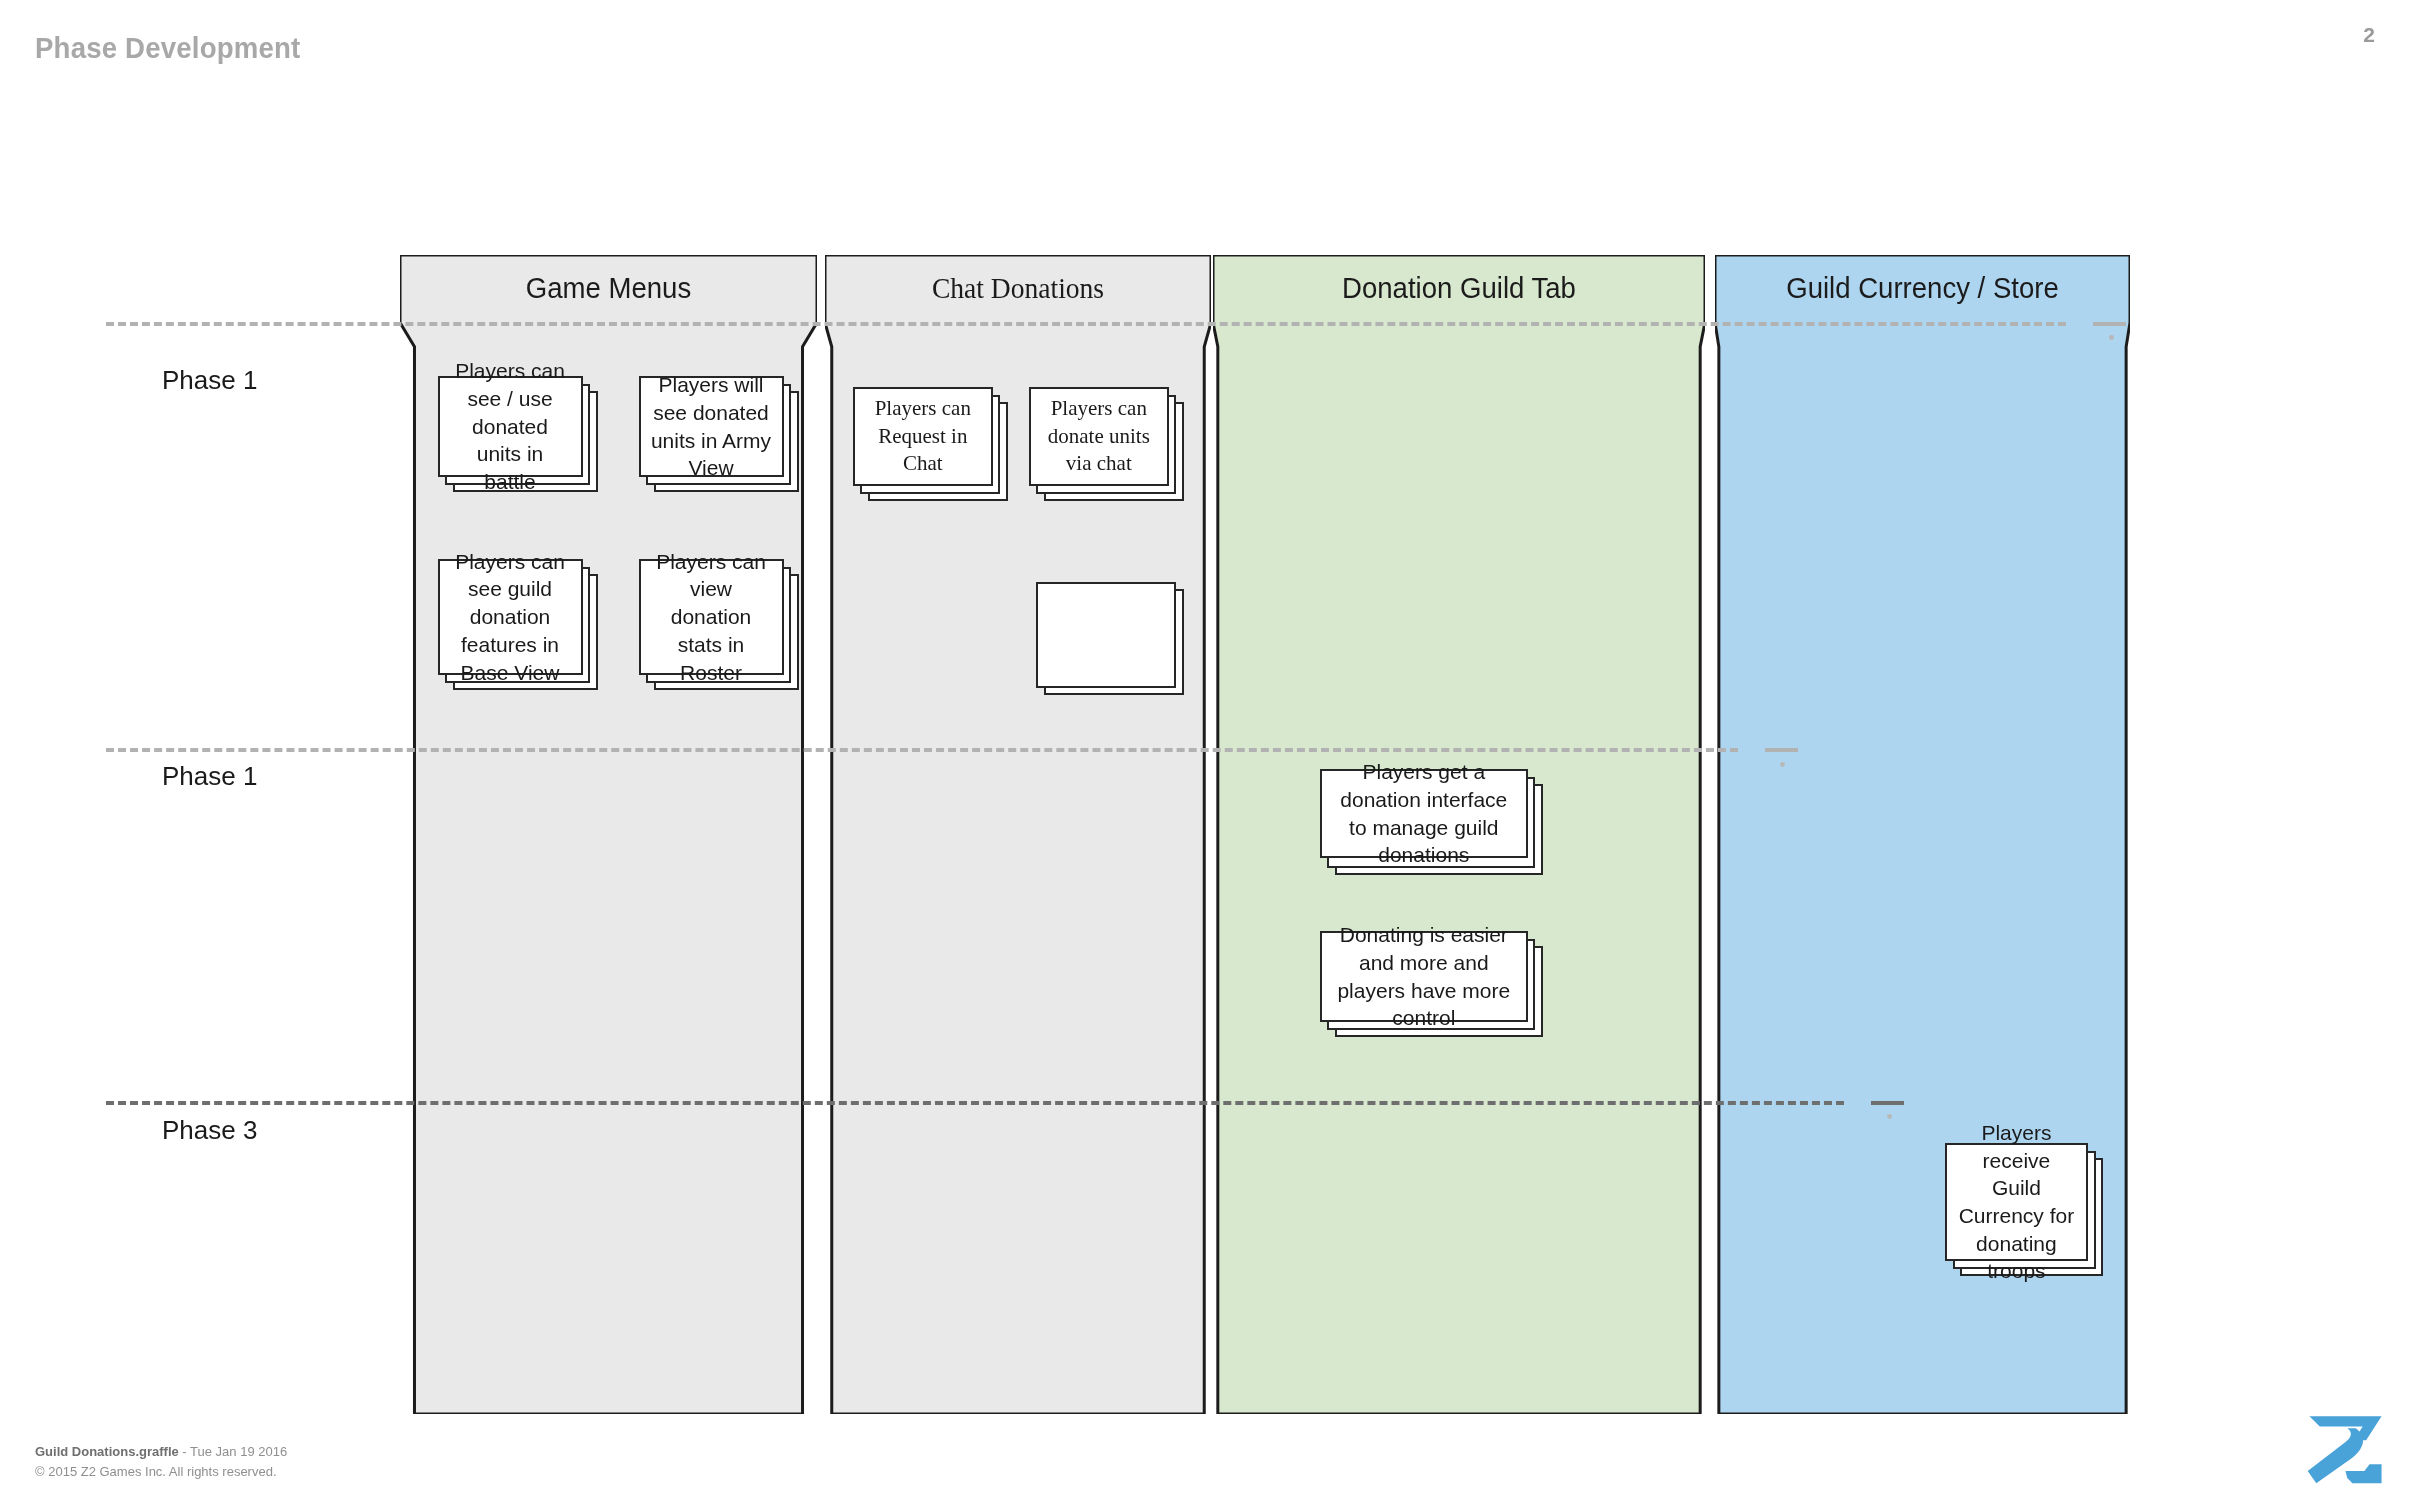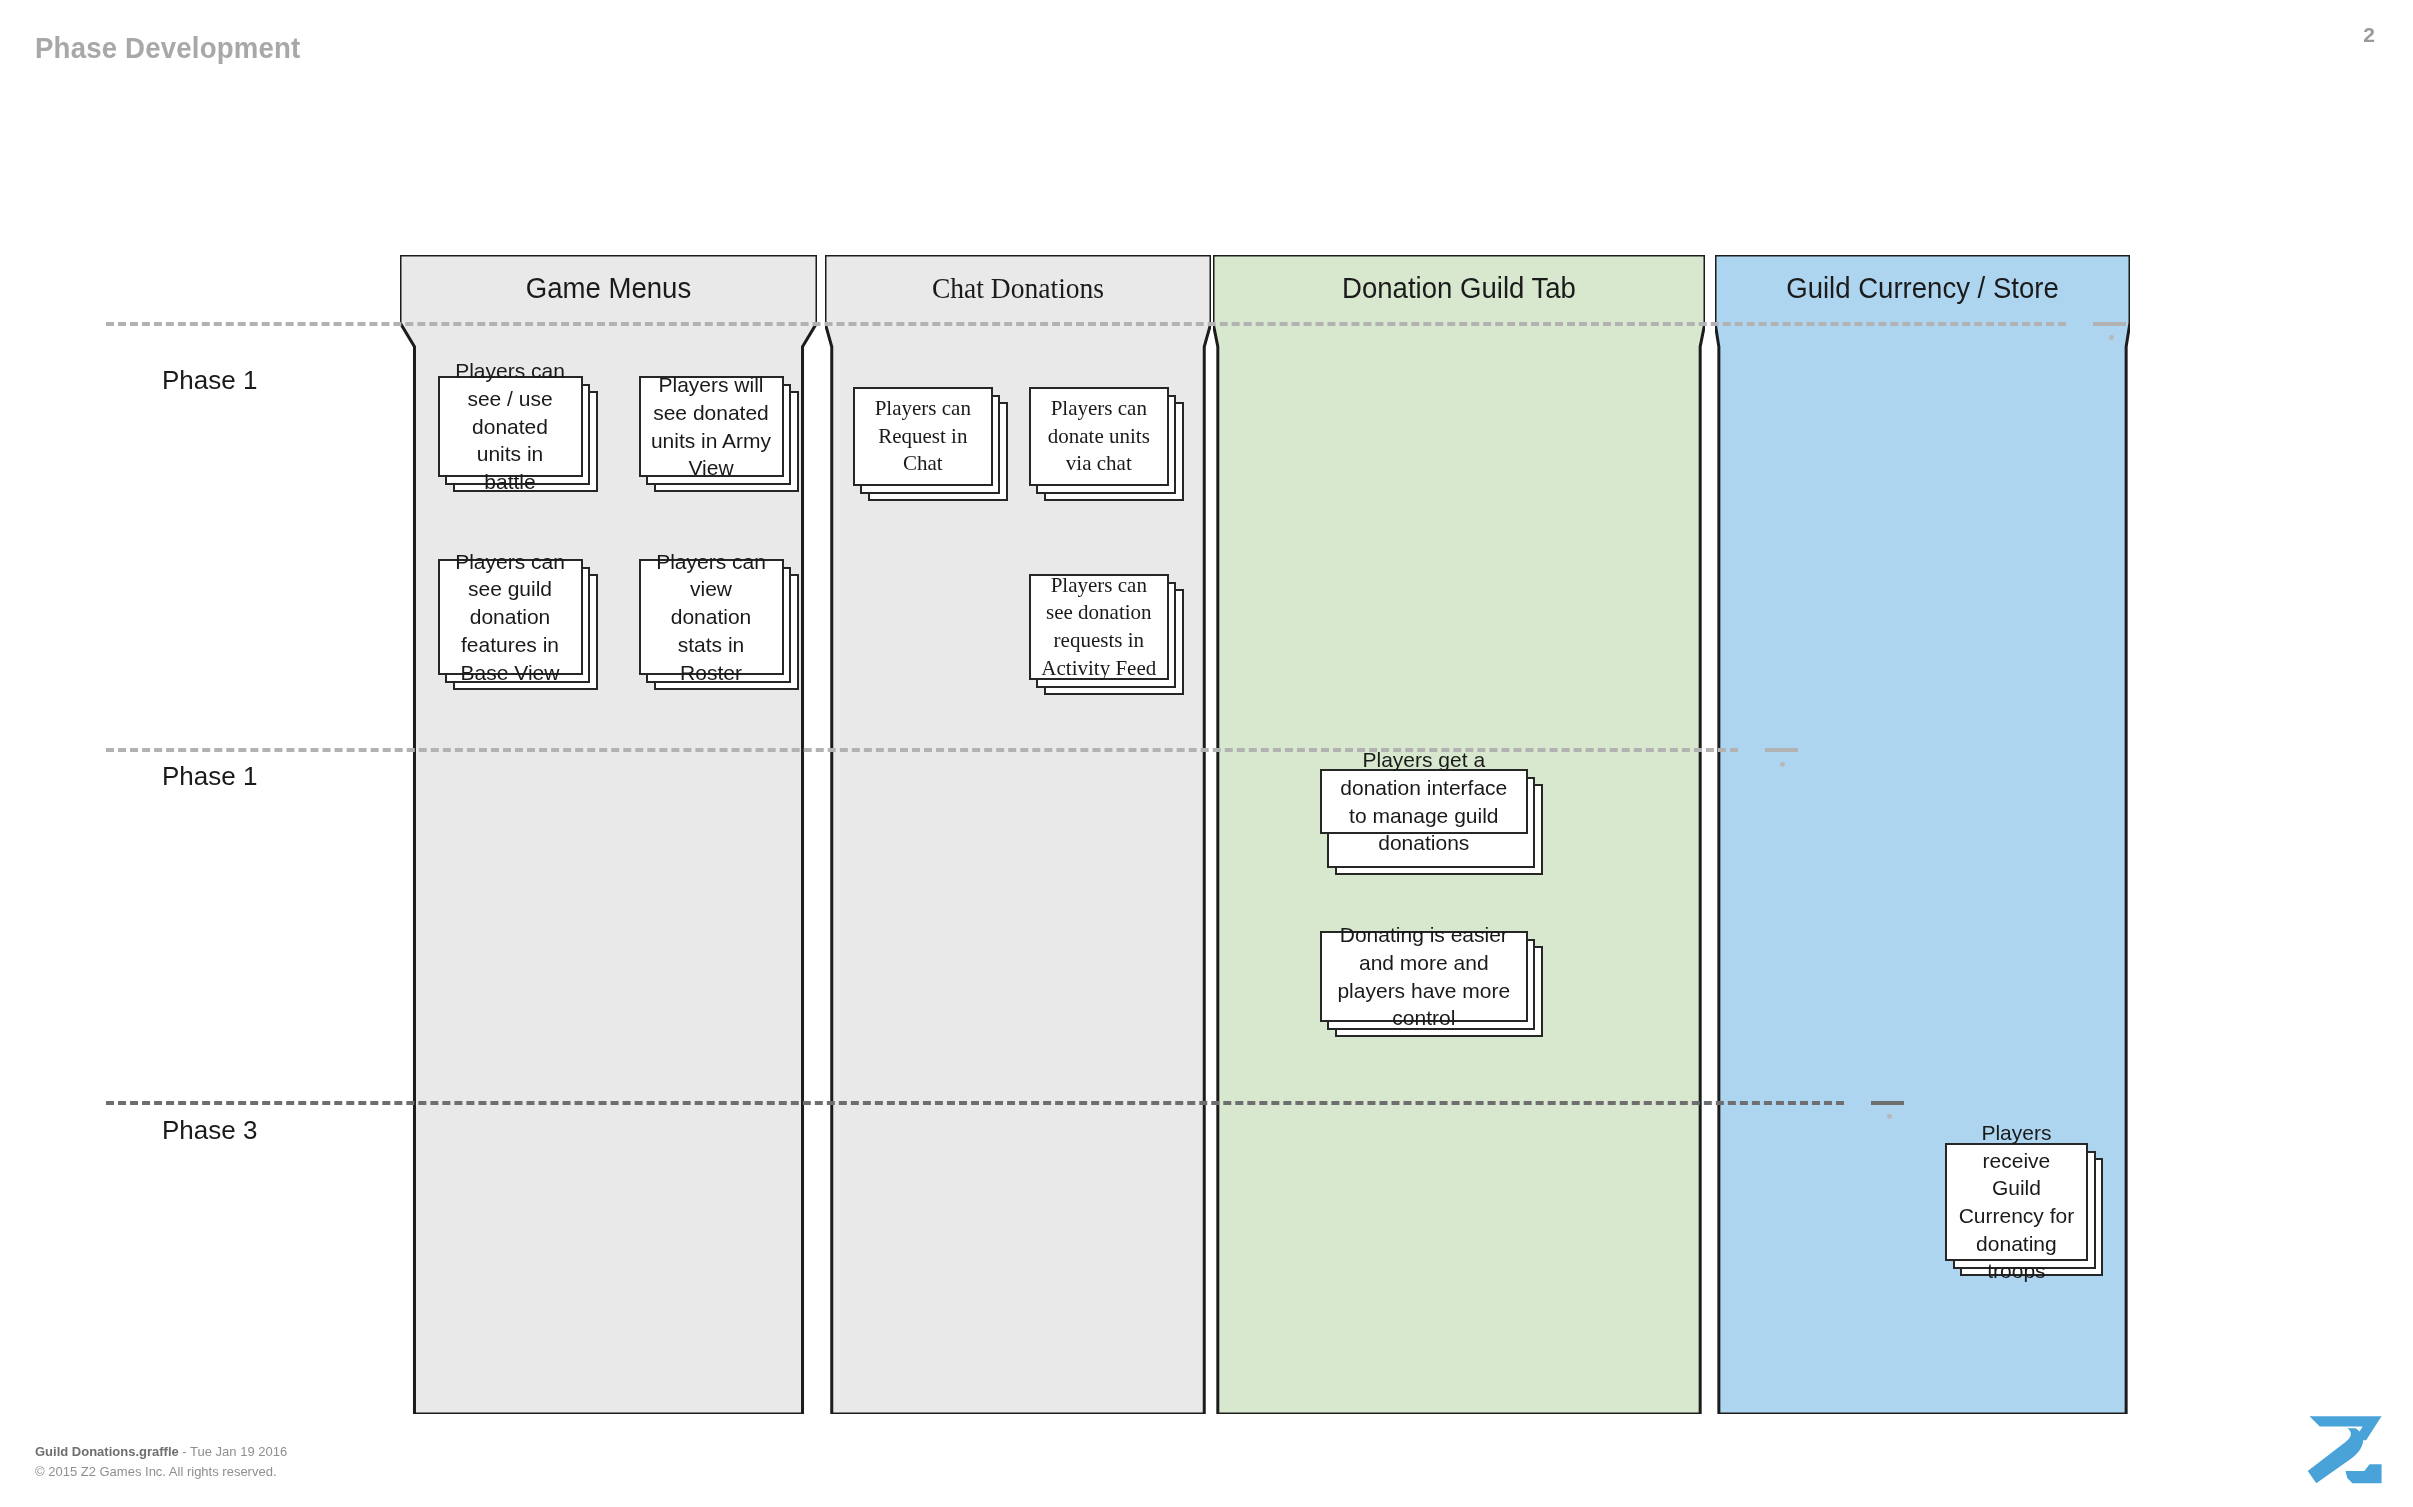--- a/index.html
+++ b/index.html
@@ -230,36 +230,33 @@
         <div class="note" style="left: 197px; top: 132px; width: 157px; height: 117px;">
           <div class="sheet s3" style="width: 140px; height: 99px;"></div>
           <div class="sheet s2" style="width: 140px; height: 99px;"></div>
           <div class="sheet s1" style="width: 140px; height: 99px;">
             <div class="note-text">Players can donate units via chat</div>
           </div>
         </div>
         <div class="note" style="left: 197px; top: 319px; width: 157px; height: 124px;">
           <div class="sheet s3" style="width: 140px; height: 106px;"></div>
           <div class="sheet s2" style="width: 140px; height: 106px;"></div>
-          <div class="sheet s1" style="width: 140px; height: 106px;">
-            <div class="note-text">Players can see donation requests in Activity Feed</div>
-          </div>
         </div>
       </div>
     </div>
     <div class="lane" style="left: 1213px; width: 492px;">
       <svg class="lane-shape" viewBox="0 0 510 1200" preserveAspectRatio="none">
         <path d="M 0 0 L 510 0 L 510 70 L 505 95 L 505 1200 L 5 1200 L 5 95 L 0 70 Z" fill="#d8e8ce" stroke="#1c1c1c" stroke-width="3" vector-effect="non-scaling-stroke"></path>
       </svg>
       <div class="lane-title">Donation Guild Tab</div>
       <div class="lane-notes" style="left: 4.8px; width: 483px;">
         <div class="note" style="left: 102px; top: 514px; width: 225px; height: 108px;">
           <div class="sheet s3" style="width: 208px; height: 91px;"></div>
           <div class="sheet s2" style="width: 208px; height: 91px;"></div>
-          <div class="sheet s1" style="width: 208px; height: 65px;">
+          <div class="sheet s1" style="width: 208px; height: 89px;">
             <div class="note-text">Players get a donation interface to manage guild donations</div>
           </div>
         </div>
         <div class="note" style="left: 102px; top: 676px; width: 225px; height: 108px;">
           <div class="sheet s3" style="width: 208px; height: 91px;"></div>
           <div class="sheet s2" style="width: 208px; height: 91px;"></div>
           <div class="sheet s1" style="width: 208px; height: 91px;">
             <div class="note-text">Donating is easier and more and players have more control</div>
           </div>
         </div>

